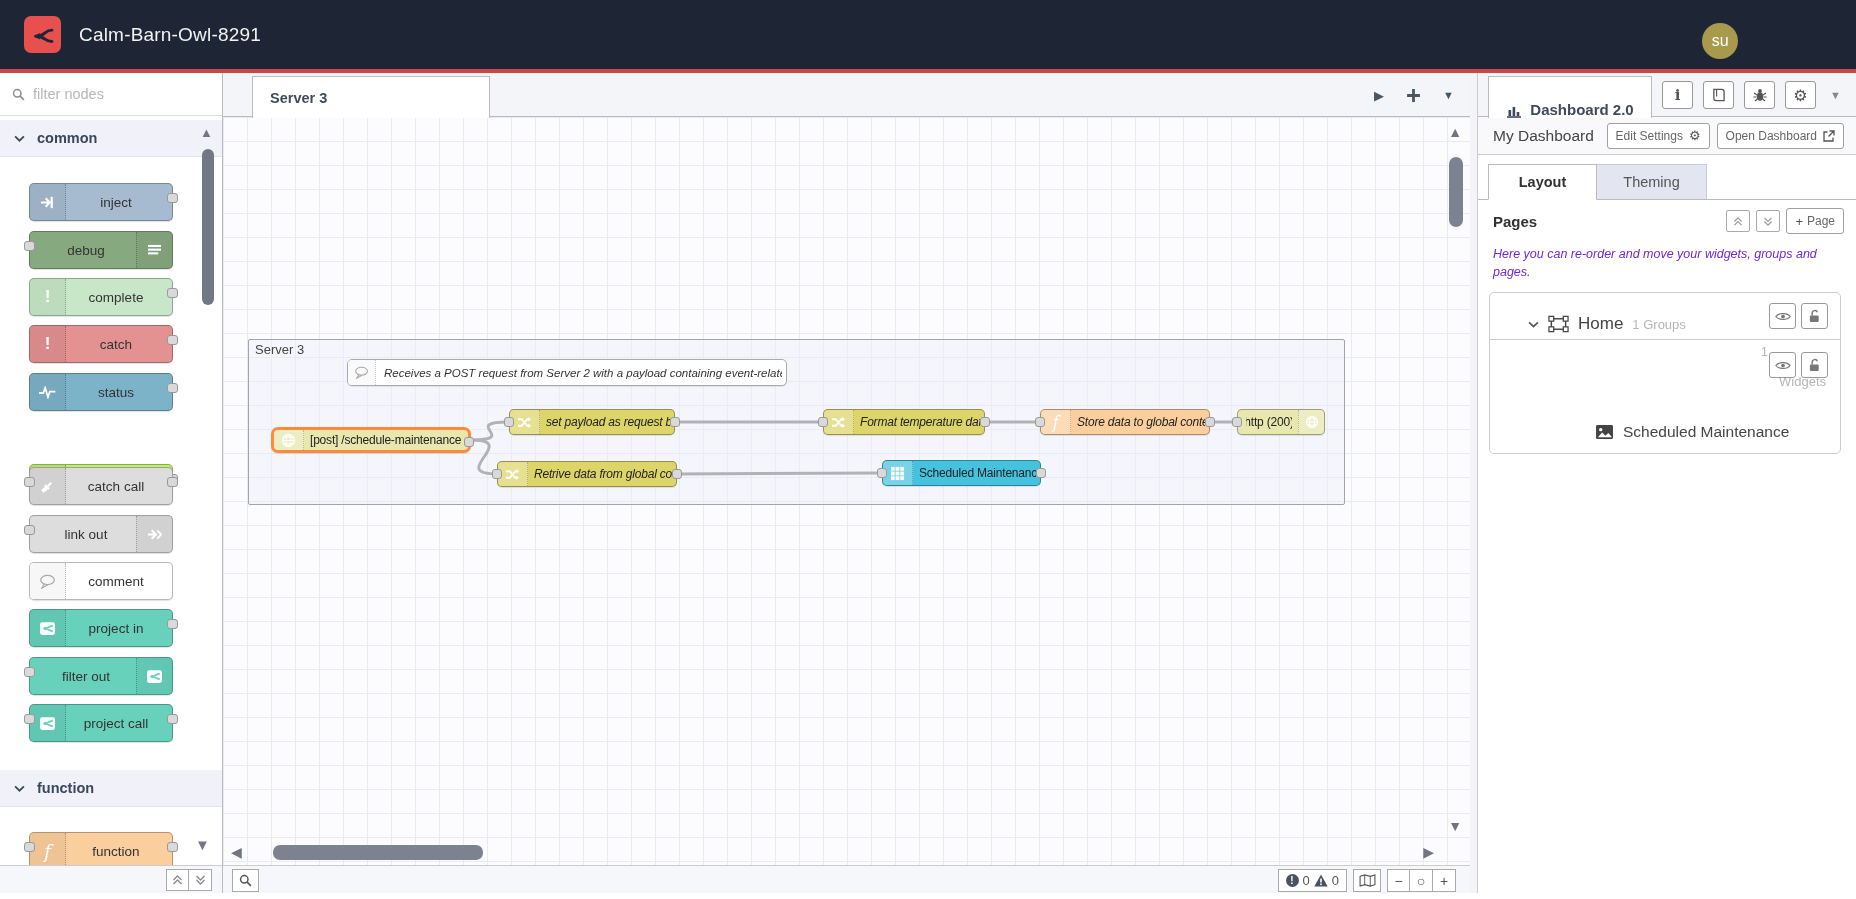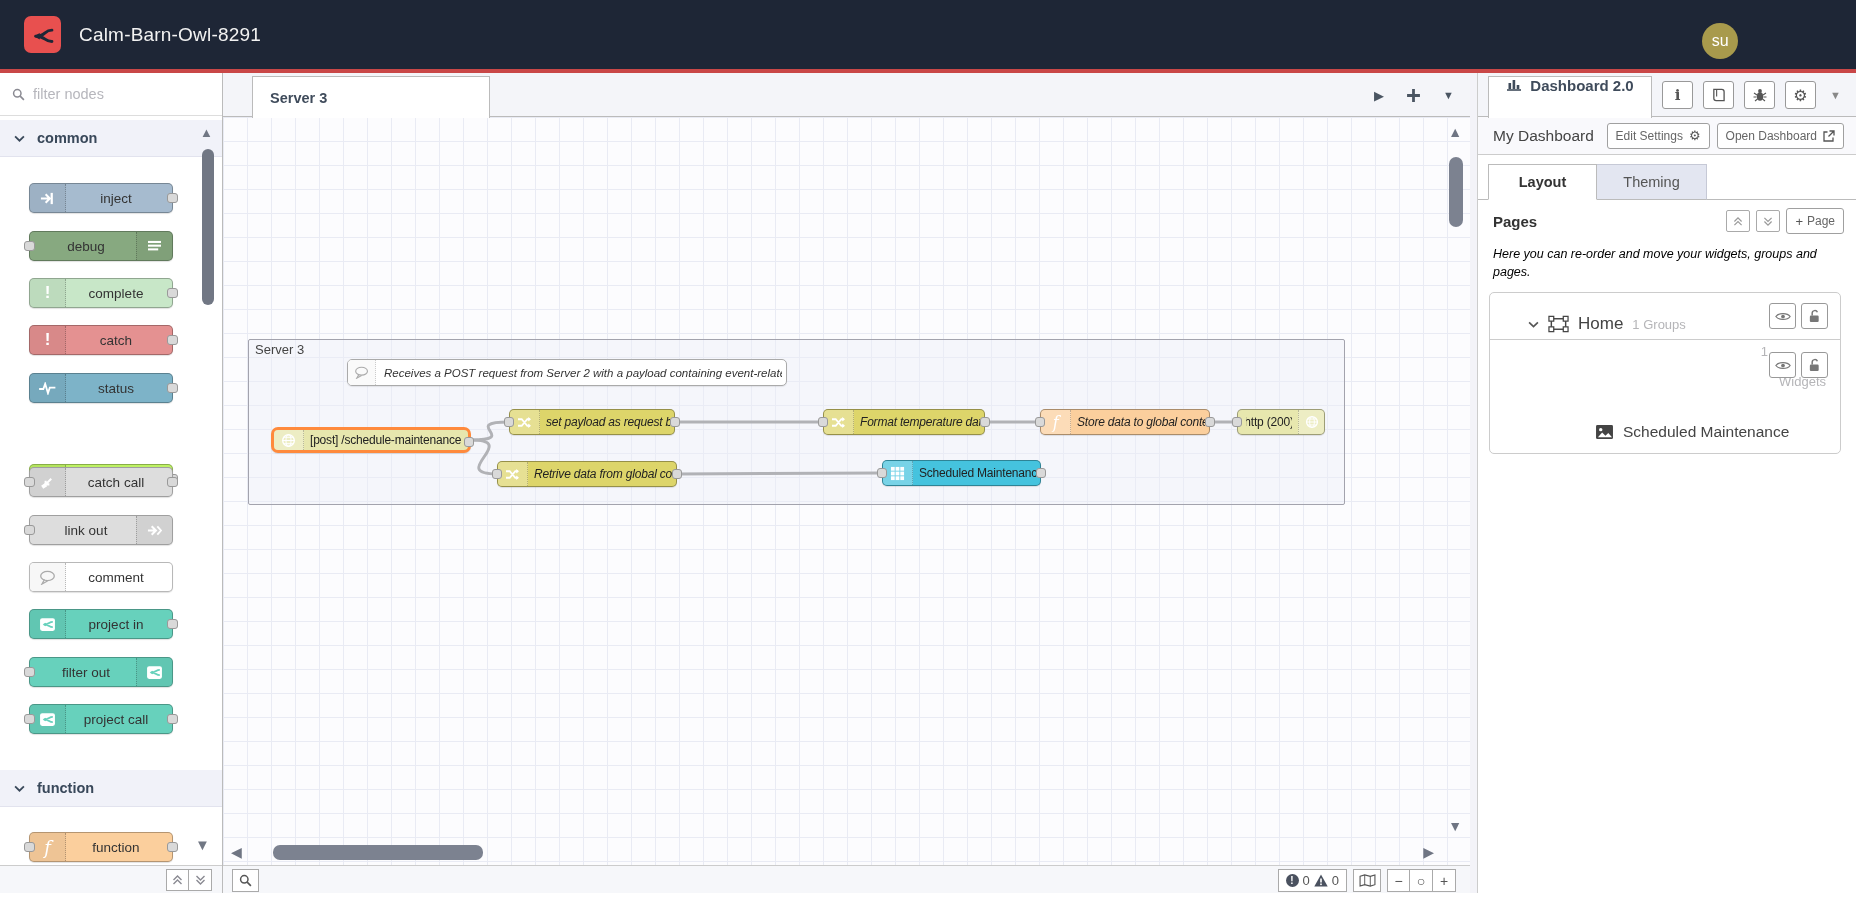--- a/index.html
+++ b/index.html
@@ -18,21 +18,21 @@
   #avatar { width:36px; height:36px; border-radius:50%; background:#a89a4c; color:#fff; font-size:16px; display:flex; align-items:center; justify-content:center; }
   #hamburger { width:30px; height:22px; display:flex; flex-direction:column; justify-content:space-between; }
   #hamburger span { height:4.5px; background:#e8eaee; border-radius:1px; }
 
   
   #palette { position:absolute; left:0; top:73px; width:223px; bottom:6px; background:#fff; border-right:1px solid #bbb; }
   #filter-row { position:absolute; left:0; top:0; width:100%; height:43px; border-bottom:1px solid #ddd; display:flex; align-items:center; padding:0 12px; gap:8px; }
   #filter-row input { border:none; outline:none; font-size:14.5px; color:#444; width:150px; font-family:"Liberation Sans",sans-serif; }
   #filter-row input::placeholder { color:#b6b6bc; }
   .pcat { position:absolute; left:0; width:222px; height:37px; background:#f1f2f9; border-bottom:1px solid #e2e3ee; display:flex; align-items:center; gap:12px; padding-left:14px; font-size:14.5px; font-weight:bold; color:#39485a; }
-  .pnode { position:absolute; left:29px; width:144px; height:30px; border:1px solid rgba(0,0,0,.28); border-radius:5px; box-shadow:0 1px 1px rgba(0,0,0,.12); font-size:13.5px; color:#333; }
+  .pnode { position:absolute; left:29px; width:144px; height:38px; border:1px solid rgba(0,0,0,.28); border-radius:5px; box-shadow:0 1px 1px rgba(0,0,0,.12); font-size:13.5px; color:#333; }
   .pnode .plabel { position:absolute; top:0; bottom:0; display:flex; align-items:center; justify-content:center; }
   .pnode .picon { position:absolute; top:0; bottom:0; width:36px; background:rgba(0,0,0,.05); display:flex; align-items:center; justify-content:center; }
   .picon.ileft { left:0; border-right:1px dotted rgba(0,0,0,.25); border-radius:4px 0 0 4px; }
   .picon.iright { right:0; border-left:1px dotted rgba(0,0,0,.25); border-radius:0 4px 4px 0; }
   .plabel.after-left { left:36px; right:6px; }
   .plabel.before-right { left:6px; right:36px; }
   .port { position:absolute; width:11px; height:10px; background:#d9d9d9; border:1px solid #999; border-radius:3px; top:9px; }
   .port.pl { left:-6px; } .port.pr { right:-6px; }
   .excl { color:#fff; font-weight:bold; font-size:17px; }
   .fglyph { color:#fff; font-family:"DejaVu Serif", serif; font-style:italic; font-size:18px; }
@@ -75,37 +75,37 @@
   #footer-right { position:absolute; right:14px; top:3px; display:flex; align-items:center; gap:6px; }
   .count-box { height:23px; background:#fff; border:1px solid #aaa; display:flex; align-items:center; gap:4px; padding:0 7px; font-size:13px; color:#555; }
   .zoom-group { display:flex; }
   .zoom-group .mini-btn { width:23px; height:23px; font-size:14px; color:#555; }
   .err-circ { width:13px; height:13px; border-radius:50%; background:#4a515f; color:#fff; font-size:10px; font-weight:bold; display:flex; align-items:center; justify-content:center; }
 
   
   #gutter { position:absolute; left:1470px; top:73px; width:8px; bottom:6px; background:#f3f3f8; border-right:1px solid #ccc; }
   #sidepanel { position:absolute; left:1478px; top:73px; right:0; bottom:6px; background:#fff; }
   #sb-header { position:absolute; left:0; top:0; width:100%; height:44px; background:#f4f5f9; border-bottom:1px solid #bbb; }
-  #sb-tab { position:absolute; left:10px; top:3px; width:164px; height:42px; background:#fff; border:1px solid #bbb; border-bottom:none; display:flex; align-items:flex-start; justify-content:center; gap:8px; font-size:15px; font-weight:bold; color:#3f4b5b; z-index:2; }
+  #sb-tab { position:absolute; left:10px; top:3px; width:164px; height:42px; background:#fff; border:1px solid #bbb; border-bottom:none; display:flex; align-items:flex-end; justify-content:center; gap:8px; font-size:15px; font-weight:bold; color:#3f4b5b; z-index:2; }
   #sb-actions { position:absolute; left:184px; top:8px; display:flex; align-items:center; gap:10px; }
   .sq-btn { width:31px; height:28px; background:#fff; border:1px solid #999; border-radius:3px; display:flex; align-items:center; justify-content:center; color:#555; font-size:15px; }
   #sb-caret { color:#888; font-size:11px; margin-left:4px; }
   #sb-sub { position:absolute; left:0; top:44px; width:100%; height:38px; background:#f9f9fc; border-bottom:1px solid #ccc; display:flex; align-items:center; padding:0 12px 0 15px; }
   #sb-sub .dtitle { font-size:15.5px; color:#444; }
   #sb-sub .subbtns { margin-left:auto; display:flex; gap:7px; }
   .s-btn { height:24px; background:#fff; border:1px solid #a0a0a0; border-radius:3px; display:flex; align-items:center; gap:6px; padding:12px 8px; font-size:12px; color:#666; }
   #sb-tabs { position:absolute; left:0; top:82px; width:100%; height:45px; border-bottom:1px solid #bbb; display:flex; align-items:flex-end; padding-left:10px; }
   .sb-tab-item { height:36px; display:flex; align-items:center; justify-content:center; font-size:14.5px; }
   .sb-tab-item.active { width:109px; background:#fff; border:1px solid #bbb; border-bottom:1px solid #fff; margin-bottom:-1px; font-weight:bold; color:#333; z-index:2; }
   .sb-tab-item.inactive { width:110px; background:#e3e6f1; border:1px solid #c6c9d6; border-left:none; color:#555; margin-bottom:-1px; border-bottom:1px solid #bbb; }
   #pages-row { position:absolute; left:0; top:133px; width:100%; height:30px; display:flex; align-items:center; padding:0 12px 0 15px; }
   #pages-row .ptitle { font-size:15px; font-weight:bold; color:#333; }
   #pages-row .pbtns { margin-left:auto; display:flex; gap:6px; align-items:center; }
   .tiny-btn { width:24px; height:22px; background:#fff; border:1px solid #aaa; border-radius:2px; display:flex; align-items:center; justify-content:center; color:#888; }
-  #help-text { position:absolute; left:15px; top:172px; width:335px; font-size:12.5px; font-style:italic; color:#000000; line-height:1.45; }
+  #help-text { position:absolute; left:15px; top:172px; width:335px; font-size:12.5px; font-style:italic; color:#6d28d9; line-height:1.45; }
   #tree { position:absolute; left:11px; top:219px; width:352px; height:162px; border:1px solid #ccc; border-radius:5px; background:#fff; }
   .tree-row { position:relative; width:100%; }
   #row-home { height:47px; border-bottom:1px solid #ccc; }
   #row-group { height:55px; }
   #row-widget { height:58px; }
   .row-inner { position:absolute; top:16px; bottom:0; display:flex; align-items:center; gap:9px; }
   .tree-label { font-size:15.5px; color:#444; }
   .tree-meta { font-size:13px; color:#b5b5b8; }
   .row-btns { position:absolute; right:12px; display:flex; gap:5px; z-index:2; }
   .icon-btn { width:27px; height:26px; background:#fff; border:1px solid #999; border-radius:3px; display:flex; align-items:center; justify-content:center; }

